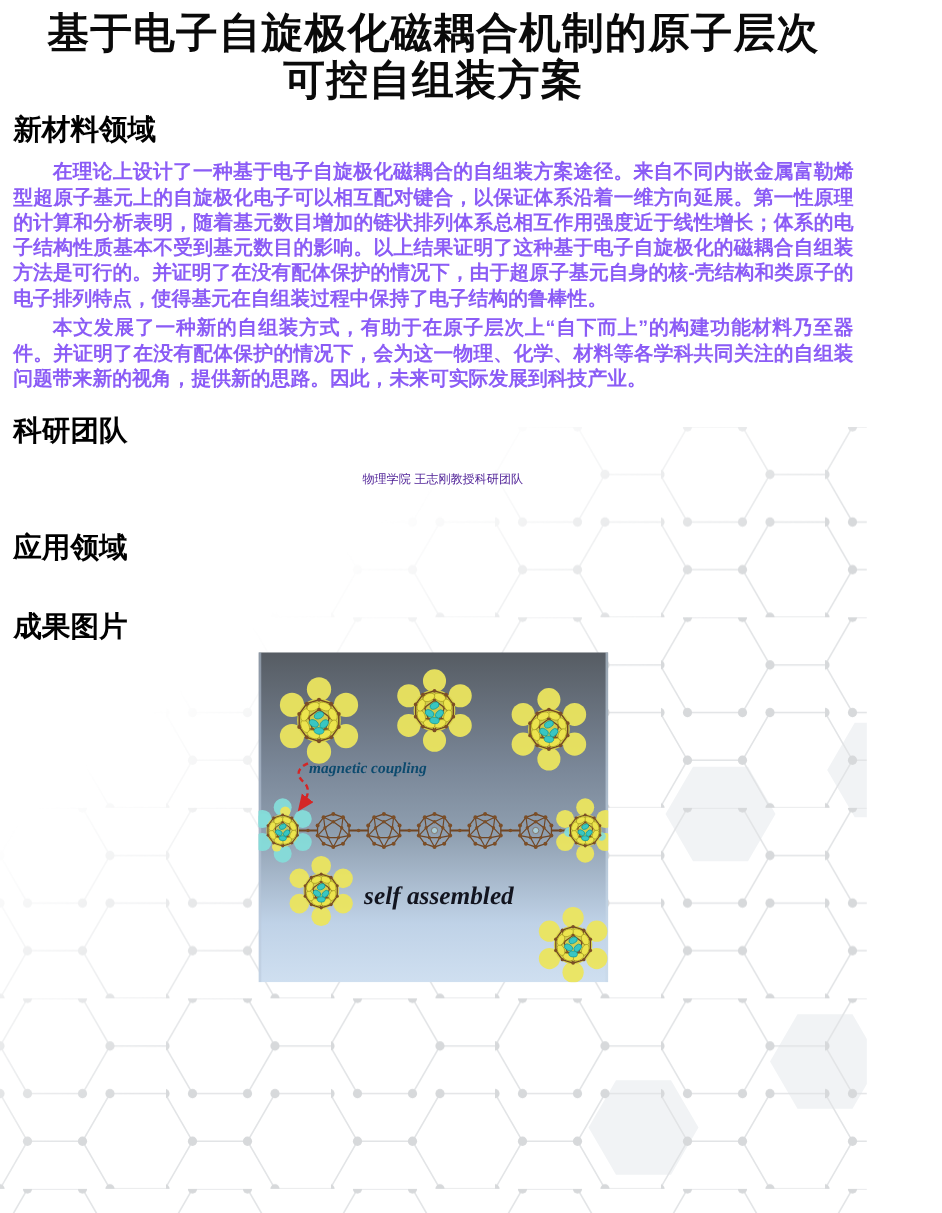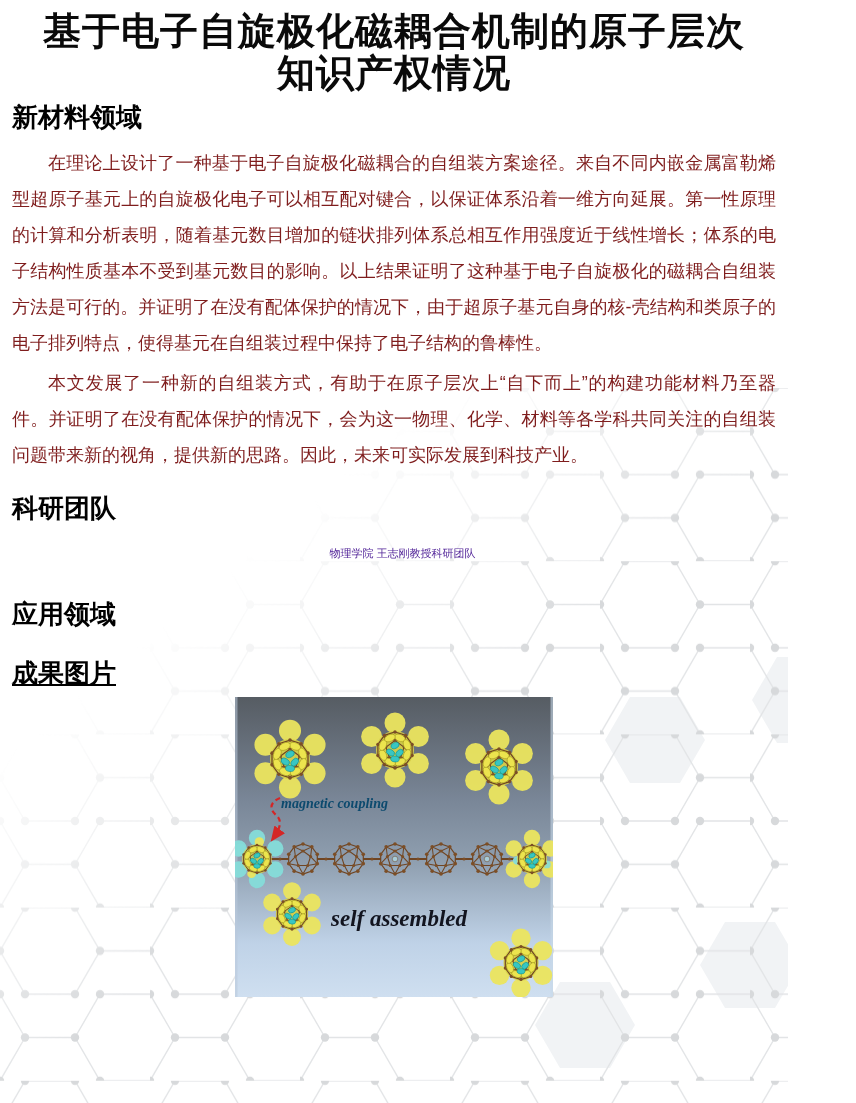--- a/index.html
+++ b/index.html
@@ -21,24 +21,24 @@
   .title{
     margin:10px 0 0 0;
     font-size:38px;line-height:42px;font-weight:bold;
     text-align:center;color:#0a0a0a;letter-spacing:1px;
   }
   .h2{font-size:26px;line-height:30px;font-weight:bold;color:#000;margin:0;}
   .mt-intro{margin-top:8px;}
   .mt-team{margin-top:20px;}
   .mt-app{margin-top:34px;}
   .mt-ip{margin-top:28px;}
-  .mt-fig{margin-top:29px;text-decoration:underline;}
+  .mt-fig{margin-top:42px;}
   .para{
-    font-size:18px;line-height:36px;margin:0;
-    text-align:justify;text-indent:2em;color:#7f1d1d;
+    font-size:18px;line-height:23px;margin:0;
+    text-align:justify;text-indent:2em;color:#8b5cf6;font-weight:bold;
   }
   .para1{margin-top:13px;}
   .para2{margin-top:4px;}
   .sub{font-size:11px;line-height:24px;margin:18px 0 0 0;padding-left:17px;color:#4c1d95;text-align:center;}
   .fig{
     position:relative;width:318px;height:300px;margin:9px auto 0 auto;
   }
   .fig svg{display:block;}
   .lbl{position:absolute;pointer-events:none;white-space:nowrap;}
   .lbl-mag{
@@ -89,21 +89,21 @@
       <path d="M535,1025 L560,982 L610,982 L635,1025 L610,1068 L560,1068 Z"></path>
       <path d="M700,965 L725,922 L775,922 L800,965 L775,1008 L725,1008 Z"></path>
     </g>
     <rect x="0" y="388" width="856" height="715" fill="url(#hexp)"></rect>
   </svg>
 
   <div class="content">
 
     <h1 class="title">
       <span>基于电子自旋极化磁耦合机制的原子层次</span><br>
-      <span>知识产权情况</span>
+      <span>可控自组装方案</span>
     </h1>
 
     <section>
       <h2 class="h2 mt-intro">新材料领域</h2>
       <p class="para para1">在理论上设计了一种基于电子自旋极化磁耦合的自组装方案途径。来自不同内嵌金属富勒烯型超原子基元上的自旋极化电子可以相互配对键合，以保证体系沿着一维方向延展。第一性原理的计算和分析表明，随着基元数目增加的链状排列体系总相互作用强度近于线性增长；体系的电子结构性质基本不受到基元数目的影响。以上结果证明了这种基于电子自旋极化的磁耦合自组装方法是可行的。并证明了在没有配体保护的情况下，由于超原子基元自身的核-壳结构和类原子的电子排列特点，使得基元在自组装过程中保持了电子结构的鲁棒性。</p>
       <p class="para para2">本文发展了一种新的自组装方式，有助于在原子层次上“自下而上”的构建功能材料乃至器件。并证明了在没有配体保护的情况下，会为这一物理、化学、材料等各学科共同关注的自组装问题带来新的视角，提供新的思路。因此，未来可实际发展到科技产业。</p>
     </section>
 
     <section>
       <h2 class="h2 mt-team">科研团队</h2>

